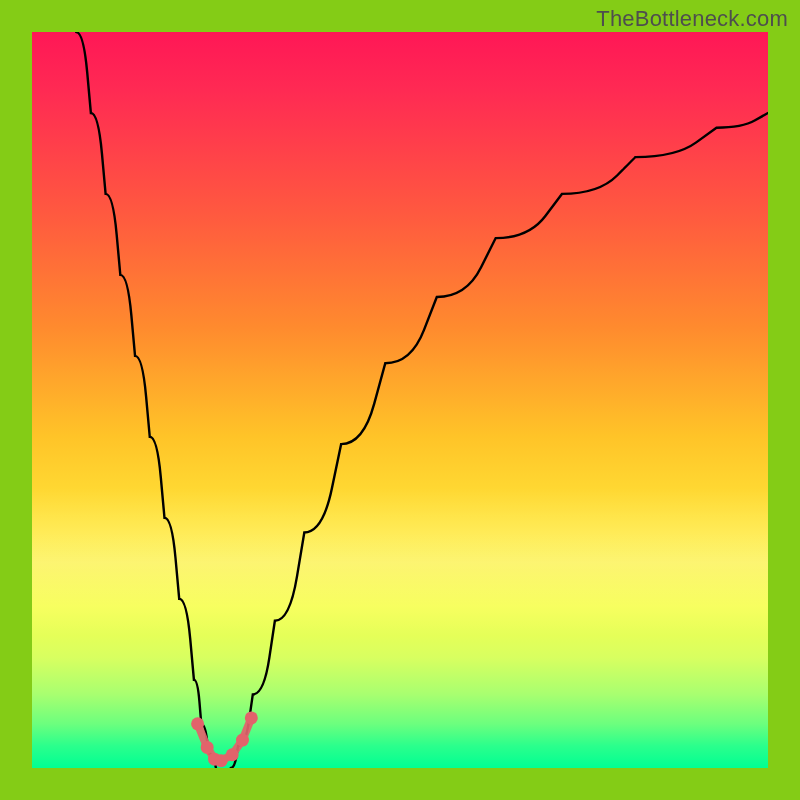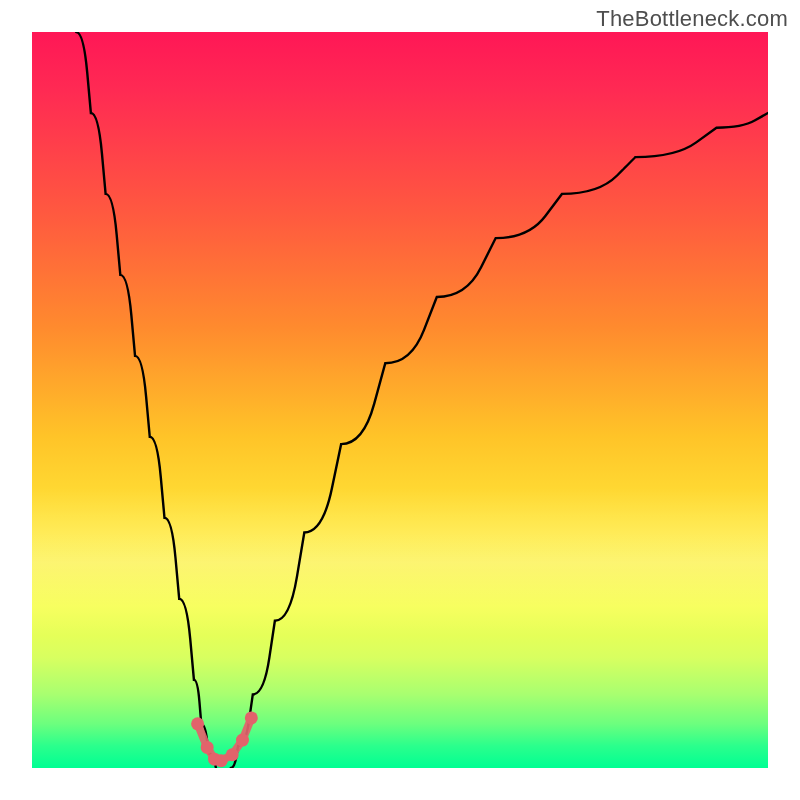--- a/index.html
+++ b/index.html
@@ -7,21 +7,21 @@
     padding: 0;
     width: 800px;
     height: 800px;
     overflow: hidden;
     background: #000;
     font-family: Arial, Helvetica, sans-serif;
   }
   .frame {
     position: absolute;
     inset: 0;
-    background: #ffffff;
+    background: #84cc16;
   }
   .plot {
     position: absolute;
     left: 32px;
     top: 32px;
     width: 736px;
     height: 736px;
     overflow: hidden;
   }
   .gradient {

